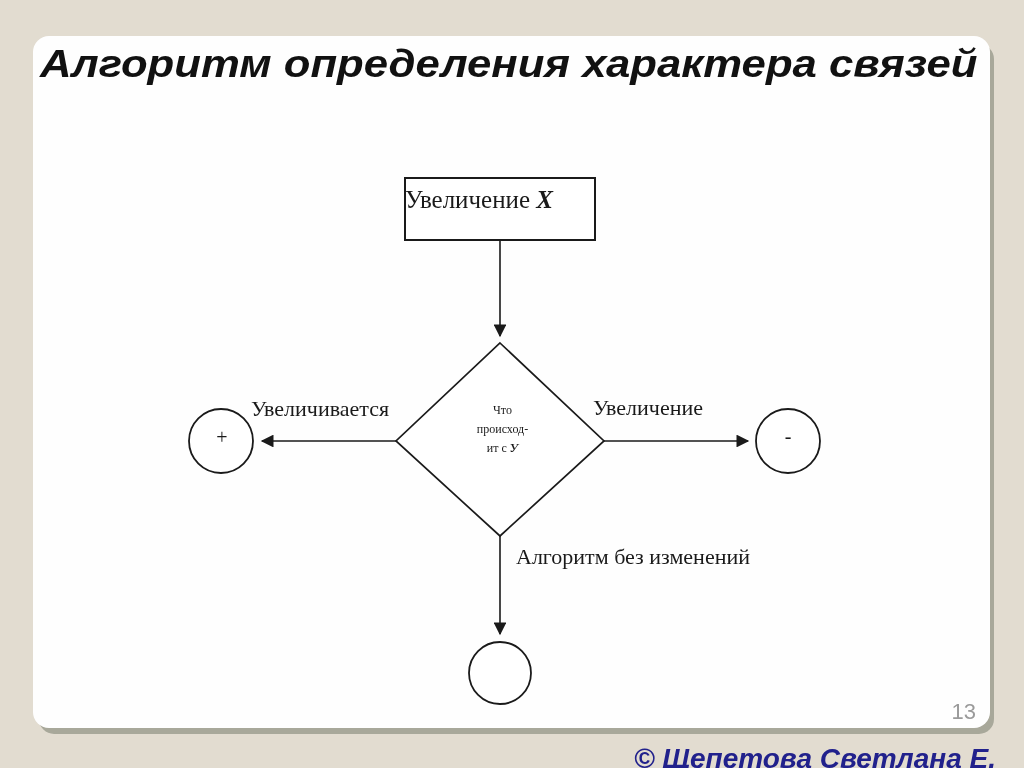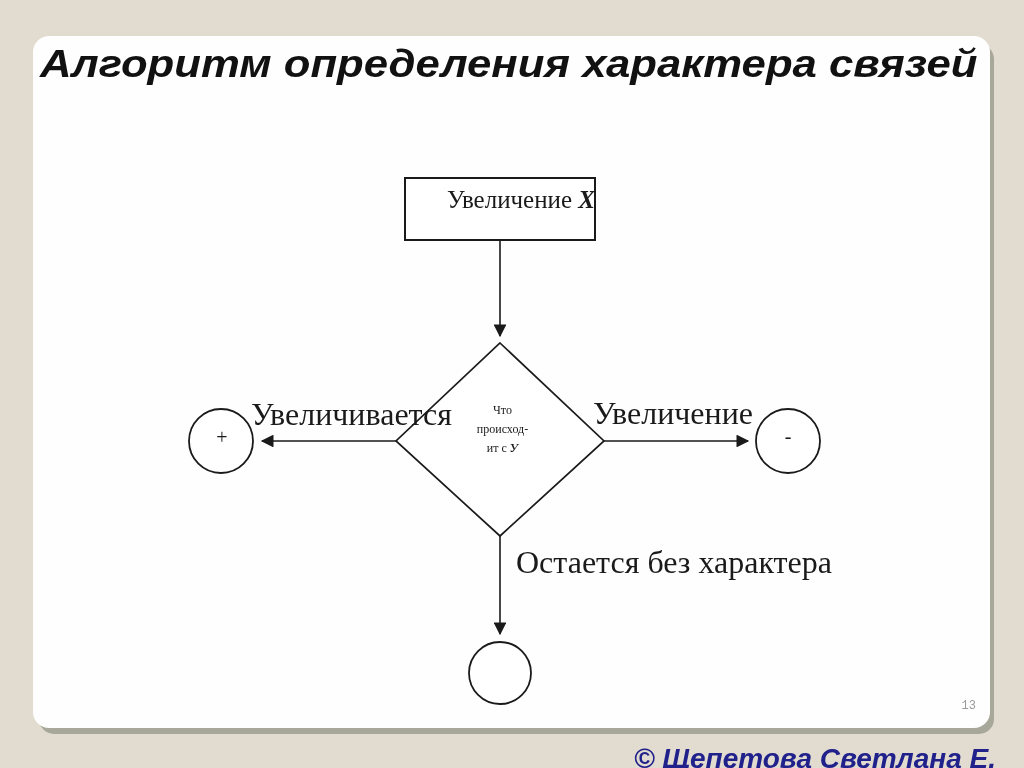--- a/index.html
+++ b/index.html
@@ -57,49 +57,49 @@
   }
   .diagram-svg path.connector { stroke: var(--line); stroke-width: 1.6; fill: none; }
   .diagram-svg .shape { stroke: var(--line); fill: #ffffff; }
   .label {
     position: absolute;
     color: var(--line);
     font-family: "Liberation Serif", serif;
   }
   .box-label {
     left: 405px; top: 186px; width: 190px;
-    text-align: right;
+    text-align: left;
     font-size: 25px;
   }
   .decision-label {
     left: 420px; top: 401px; width: 165px;
     text-align: center;
     font-size: 12px;
     line-height: 19px;
   }
   .var { font-weight: bold; font-style: italic; }
-  .branch-label { font-size: 32px; white-space: nowrap; }
+  .branch-label { font-size: 22px; white-space: nowrap; }
   .label-increase { left: 251px; top: 396px; }
   .label-decrease { left: 593px; top: 395px; }
   .label-unchanged { left: 516px; top: 544px; }
   .circle-sign {
     position: absolute;
     text-align: center;
     font-size: 20px;
     line-height: 20px;
     color: var(--line);
   }
   .sign-plus { left: 200px; top: 427px; width: 44px; }
   .sign-minus { left: 766px; top: 426px; width: 44px; }
   .page-number {
     position: absolute;
     left: 938px; top: 699px; width: 38px;
     text-align: right;
-    font-family: Liberation Mono, monospace;
-    font-size: 12px;
+    font-family: Liberation Sans, sans-serif;
+    font-size: 22px;
     color: var(--page-number-color);
   }
   .copyright {
     position: absolute;
     right: 28px; top: 731px;
     font-family: "Liberation Sans", sans-serif;
     font-weight: bold;
     font-style: italic;
     font-size: 28px;
     color: var(--copyright-color);
@@ -140,21 +140,21 @@
   </div>
 
   <div class="label decision-label">
     <span>Что</span><br>
     <span>происход-</span><br>
     <span>ит с</span>&nbsp;<span class="var">У</span>
   </div>
 
   <div class="label branch-label label-increase">Увеличивается</div>
   <div class="label branch-label label-decrease">Увеличение</div>
-  <div class="label branch-label label-unchanged">Остается без характера</div>
+  <div class="label branch-label label-unchanged">Алгоритм без изменений</div>
 
   <div class="circle-sign sign-plus">+</div>
   <div class="circle-sign sign-minus">-</div>
 
   <div class="page-number">13</div>
   <div class="copyright">© Щепетова Светлана Е.</div>
 
 </div>
 
 </body></html>

